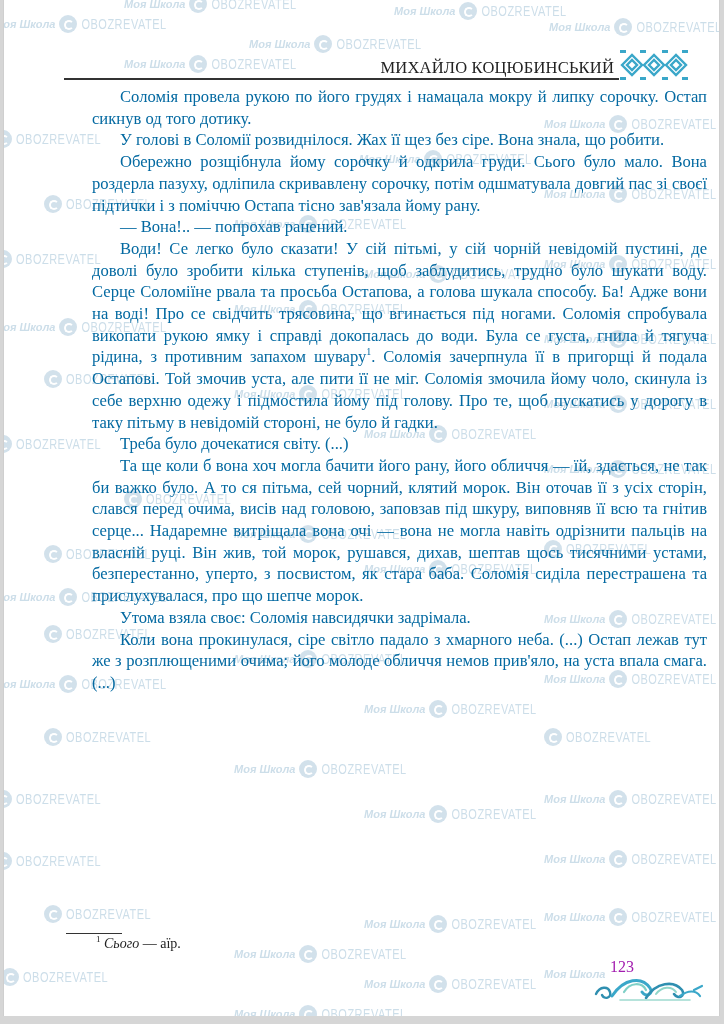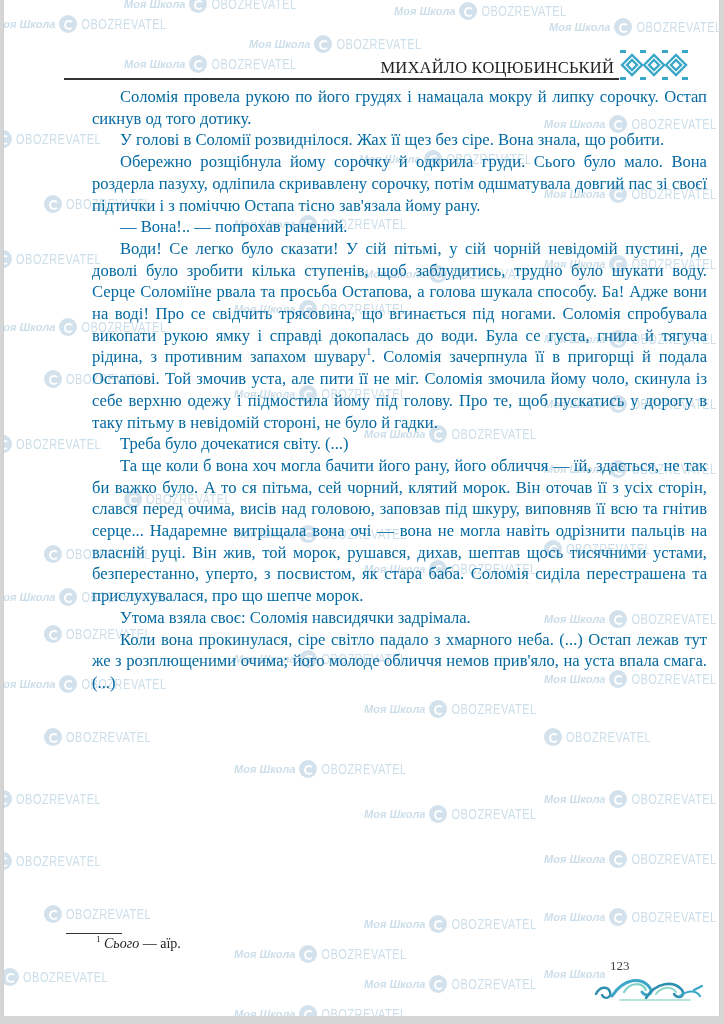--- a/index.html
+++ b/index.html
@@ -56,21 +56,21 @@
   .footnote-rule {
     position: absolute; left: 62px; top: 933px; width: 56px; height: 1px; background: #333; z-index: 2;
   }
   .footnote {
     position: absolute; left: 92px; top: 934px; font-size: 14px; color: #222; z-index: 2;
   }
   .footnote .term { font-style: italic; }
   .footnote sup { font-size: 9px; }
 
   .page-number {
-    position: absolute; left: 606px; top: 958px; font-size: 13px; color: #404040; z-index: 3;
+    position: absolute; left: 606px; top: 958px; font-size: 16px; color: #a21caf; z-index: 3;
   }
   .wave { position: absolute; left: 586px; top: 972px; width: 118px; height: 34px; z-index: 2; }
 </style>
 </head>
 <body>
 
 <div class="page">
 
   <div class="watermarks">
     <div class="wm" style="left:-10px;top:15px">

